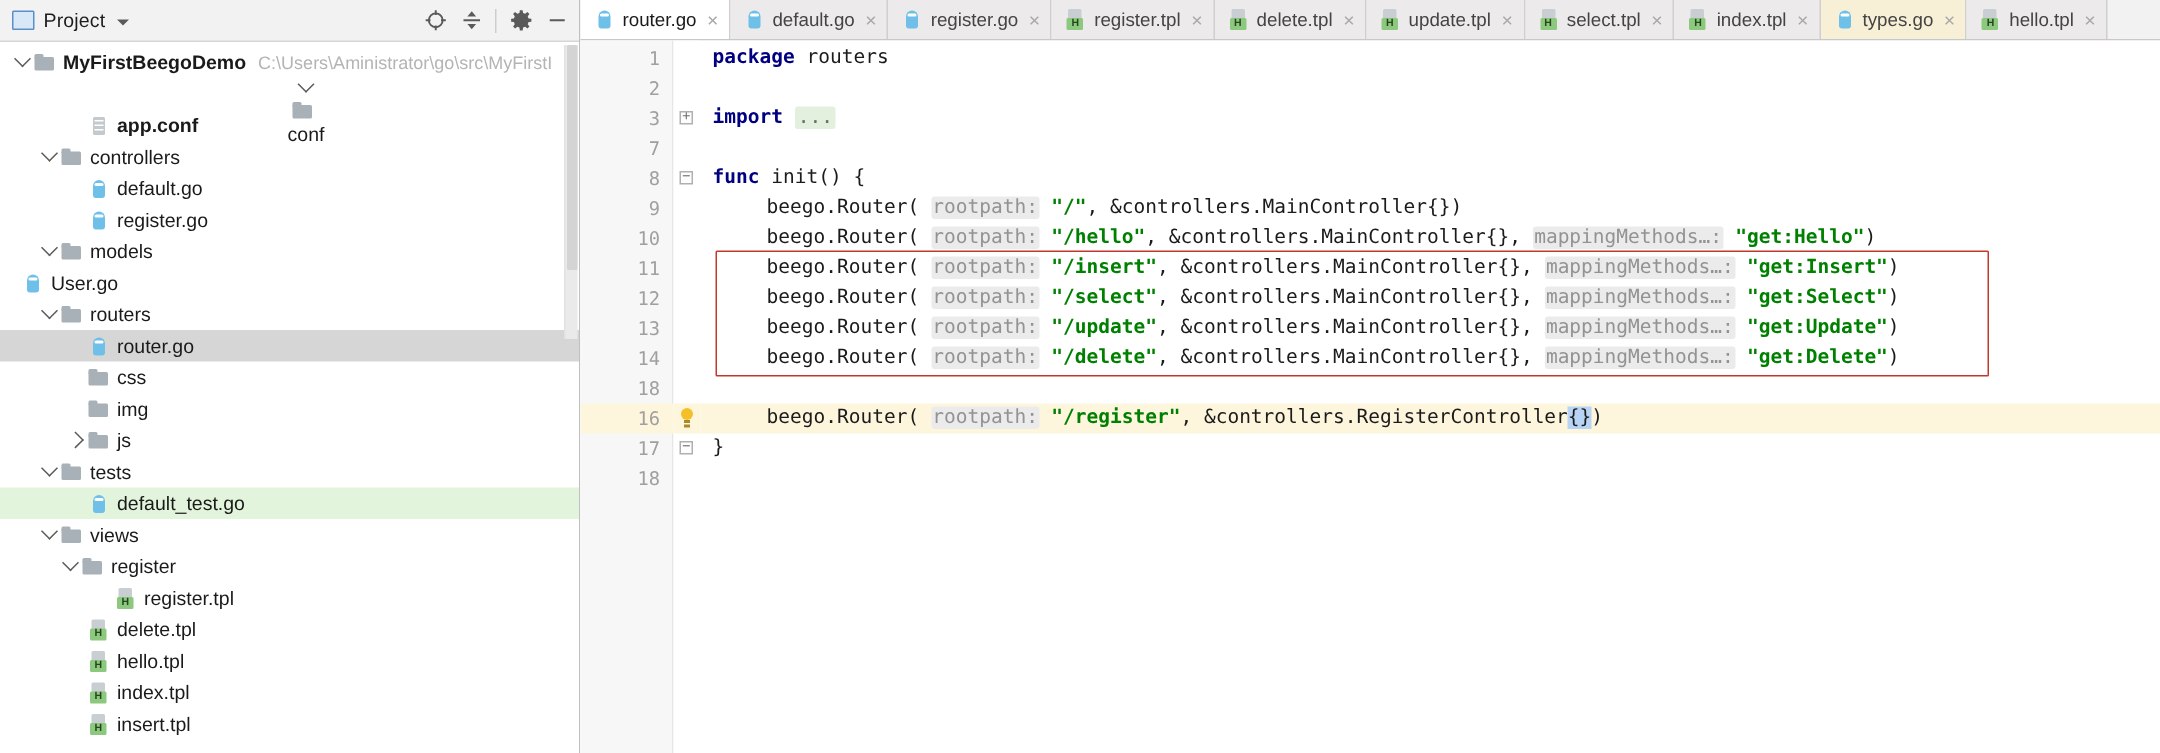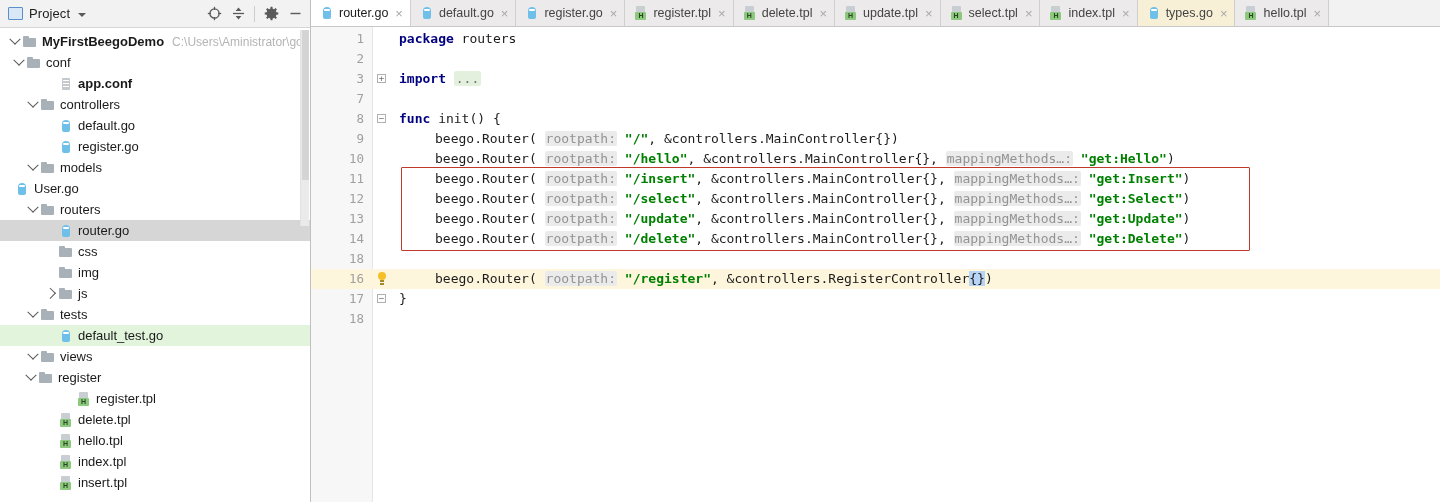--- a/index.html
+++ b/index.html
@@ -13,21 +13,21 @@
   }
   #app {
     position: relative;
     width: 1440px; height: 502px;
     display: flex;
     background: #f2f2f2;
   }
 
   
   .project-panel {
-    width: 311px;
+    width: 387px;
     height: 502px;
     background: #ffffff;
     display: flex;
     flex-direction: column;
     position: relative;
     border-right: 1px solid #c0c0c0;
     justify-content: center;
   }
   .panel-header {
     height: 28px;
@@ -437,21 +437,21 @@
       </div>
     </div>
 
     <div class="tree" id="tree-root">
         <div class="tree-row" style="padding-left: 8px;">
           <span class="arrow down"></span>
           <span class="ico folder"></span>
           <span class="node-label bold">MyFirstBeegoDemo</span>
           <span class="node-path">C:\Users\Aministrator\go\src\MyFirstI</span>
         </div>
-        <div class="tree-row" style="padding-left: 12px;">
+        <div class="tree-row" style="padding-left: 30px; flex-direction: column;">
           <span class="arrow down"></span>
           <span class="ico folder"></span>
           <span class="node-label">conf</span>
         </div>
         <div class="tree-row" style="padding-left: 44px; font-weight: bold;">
           <span class="arrow "></span>
           <span class="ico conf"></span>
           <span class="node-label">app.conf</span>
         </div>
         <div class="tree-row" style="padding-left: 26px;">
@@ -512,21 +512,21 @@
         <div class="tree-row greenhl" style="padding-left: 44px;">
           <span class="arrow "></span>
           <span class="ico go"></span>
           <span class="node-label">default_test.go</span>
         </div>
         <div class="tree-row" style="padding-left: 26px;">
           <span class="arrow down"></span>
           <span class="ico folder"></span>
           <span class="node-label">views</span>
         </div>
-        <div class="tree-row" style="padding-left: 24px;">
+        <div class="tree-row" style="padding-left: 40px;">
           <span class="arrow down"></span>
           <span class="ico folder"></span>
           <span class="node-label">register</span>
         </div>
         <div class="tree-row" style="padding-left: 62px;">
           <span class="arrow "></span>
           <span class="ico tpl"></span>
           <span class="node-label">register.tpl</span>
         </div>
         <div class="tree-row" style="padding-left: 44px;">

